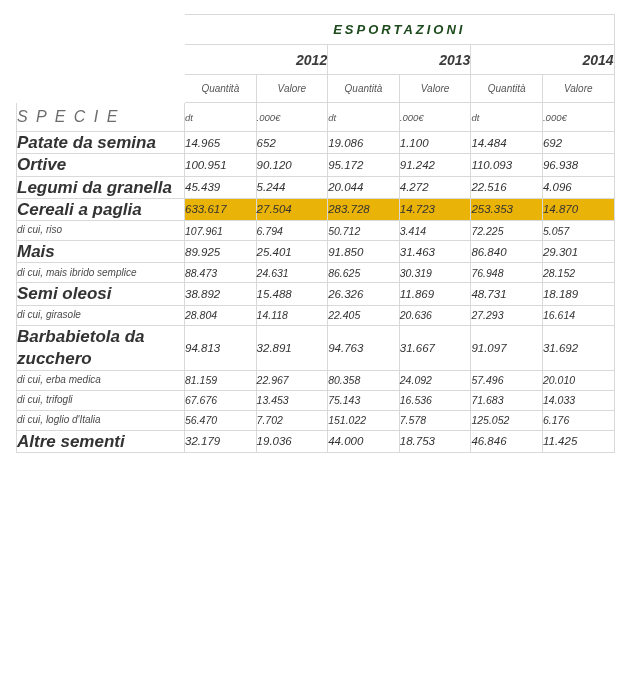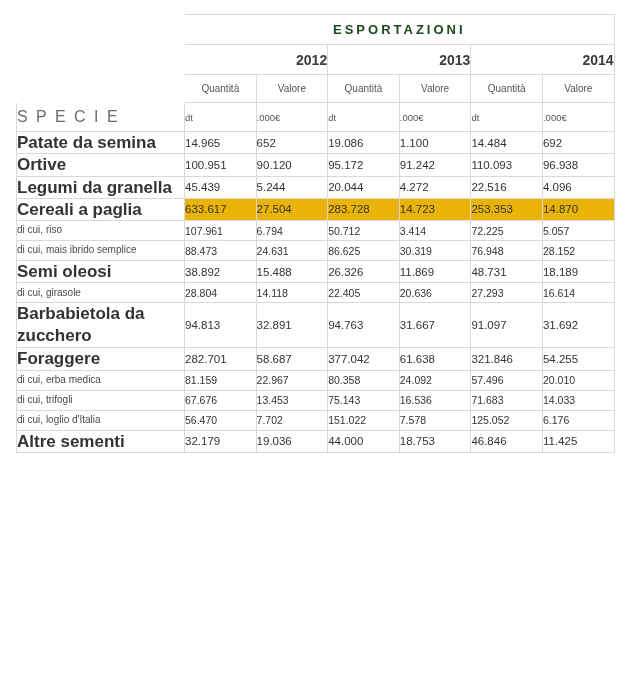--- a/index.html
+++ b/index.html
@@ -19,20 +19,21 @@
     width: 630px;
     height: 688px;
     box-sizing: border-box;
     padding: 14px 16px 10px 16px;
   }
   table.export-table {
     border-collapse: collapse;
     width: 598px;
     table-layout: fixed;
     font-size: 11px;
+    font-style: italic;
   }
   table.export-table td,
   table.export-table th {
     border: 1px solid #d9d9d9;
     padding: 0;
     vertical-align: middle;
     background: #ffffff;
   }
   
   col.c-specie { width: 168px; }
@@ -201,20 +202,29 @@
       <tr>
         <td class="rowlabel sub">di cui, riso</td>
         <td class="val sub">107.961</td>
         <td class="val sub">6.794</td>
         <td class="val sub">50.712</td>
         <td class="val sub">3.414</td>
         <td class="val sub">72.225</td>
         <td class="val sub">5.057</td>
       </tr>
       <tr>
+        <td class="rowlabel">Mais</td>
+        <td class="val">89.925</td>
+        <td class="val">25.401</td>
+        <td class="val">91.850</td>
+        <td class="val">31.463</td>
+        <td class="val">86.840</td>
+        <td class="val">29.301</td>
+      </tr>
+      <tr>
         <td class="rowlabel sub">di cui, mais ibrido semplice</td>
         <td class="val sub">88.473</td>
         <td class="val sub">24.631</td>
         <td class="val sub">86.625</td>
         <td class="val sub">30.319</td>
         <td class="val sub">76.948</td>
         <td class="val sub">28.152</td>
       </tr>
       <tr>
         <td class="rowlabel">Semi oleosi</td>
@@ -237,29 +247,20 @@
       <tr class="tall">
         <td class="rowlabel">Barbabietola da zucchero</td>
         <td class="val">94.813</td>
         <td class="val">32.891</td>
         <td class="val">94.763</td>
         <td class="val">31.667</td>
         <td class="val">91.097</td>
         <td class="val">31.692</td>
       </tr>
       <tr>
-        <td class="rowlabel">Foraggere</td>
-        <td class="val">282.701</td>
-        <td class="val">58.687</td>
-        <td class="val">377.042</td>
-        <td class="val">61.638</td>
-        <td class="val">321.846</td>
-        <td class="val">54.255</td>
-      </tr>
-      <tr>
         <td class="rowlabel sub">di cui, erba medica</td>
         <td class="val sub">81.159</td>
         <td class="val sub">22.967</td>
         <td class="val sub">80.358</td>
         <td class="val sub">24.092</td>
         <td class="val sub">57.496</td>
         <td class="val sub">20.010</td>
       </tr>
       <tr>
         <td class="rowlabel sub">di cui, trifogli</td>

